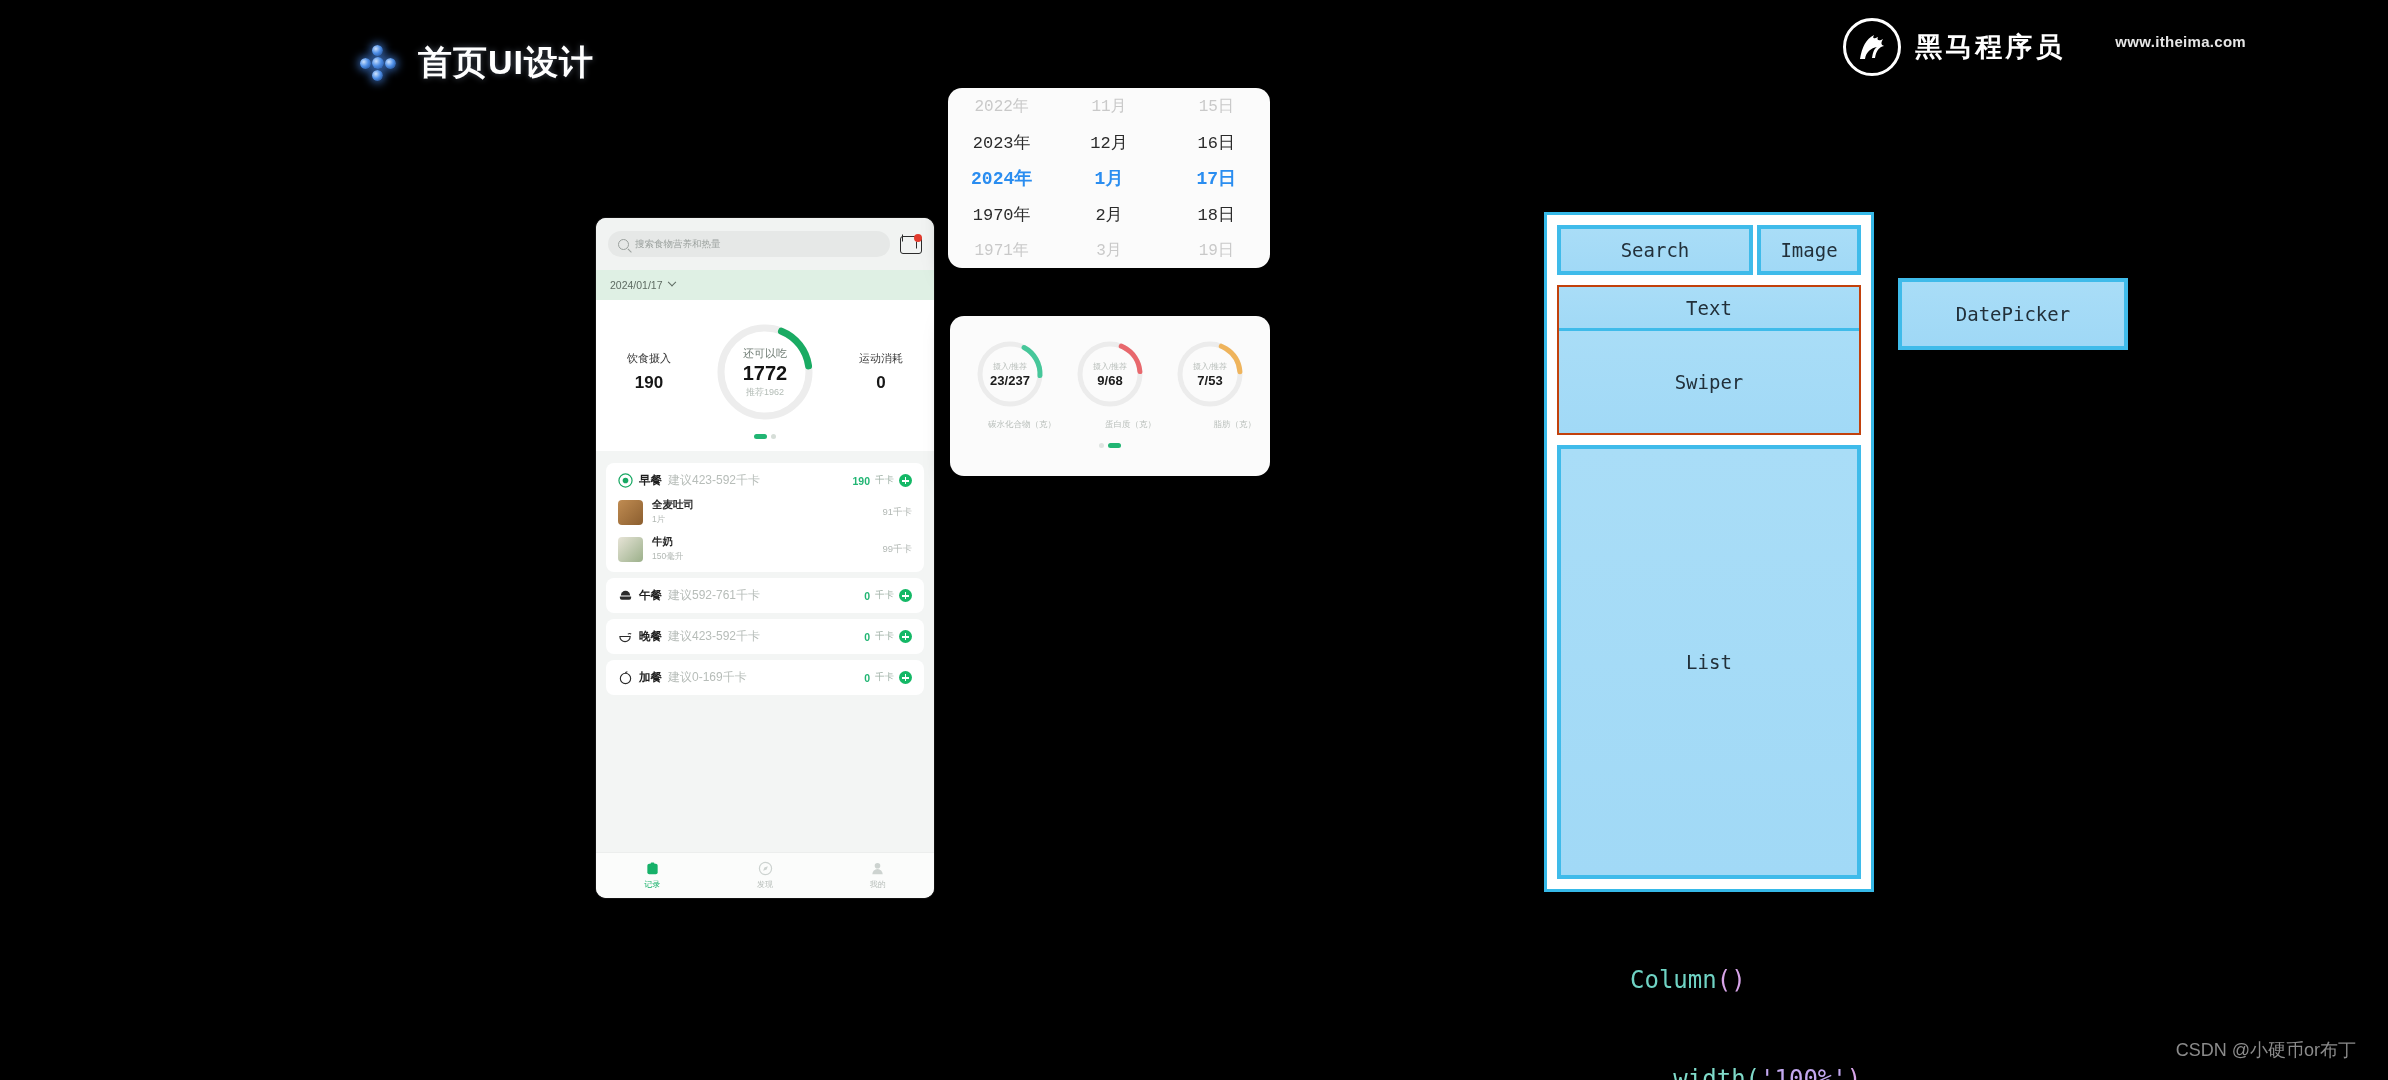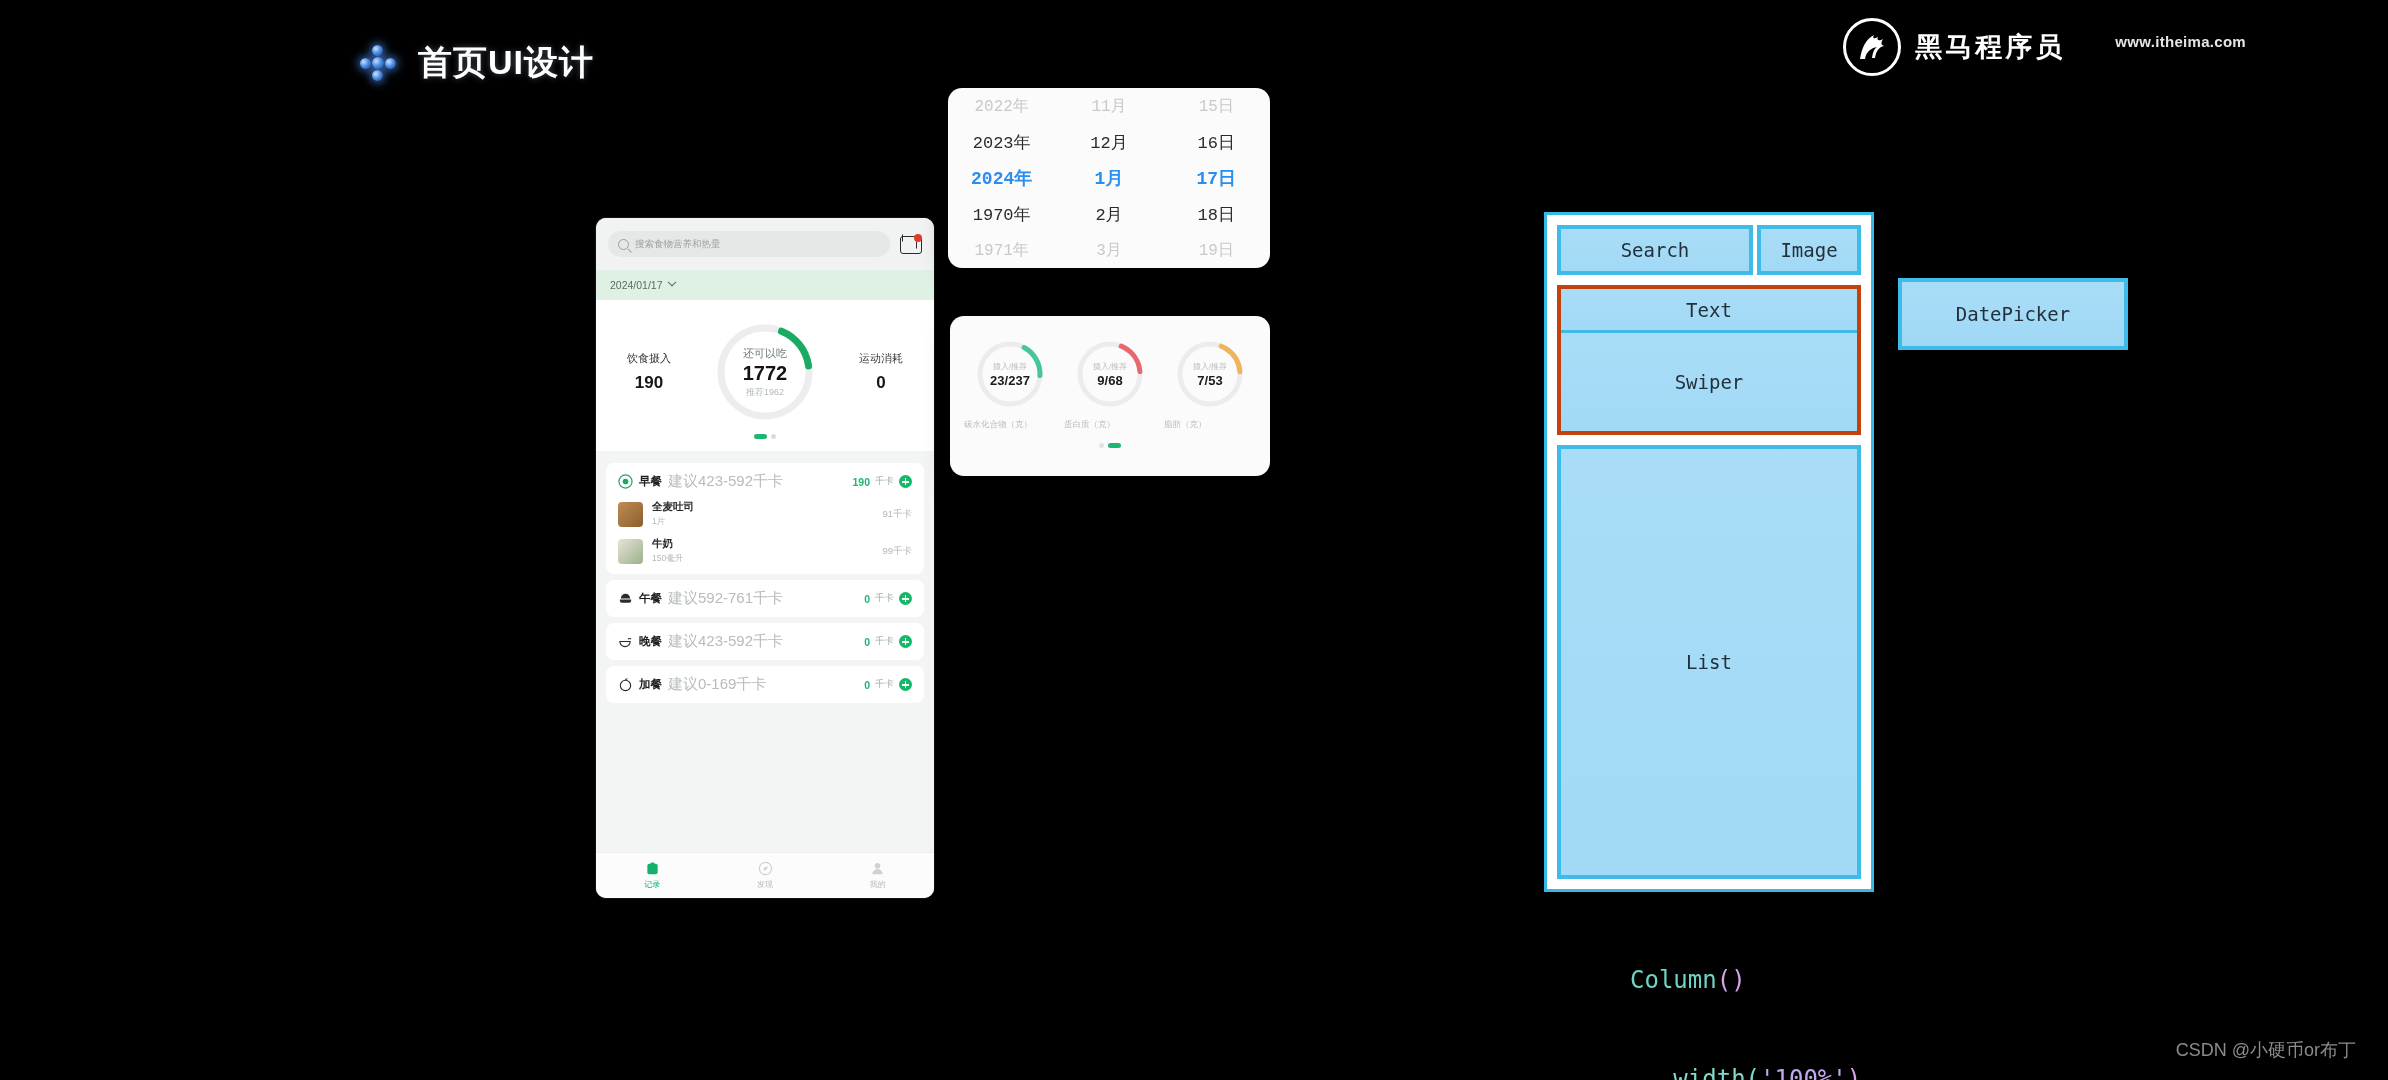--- a/index.html
+++ b/index.html
@@ -79,21 +79,21 @@
   .ring-center .l3 { font-size: 9px; color: #b3bcb6; }
   .ph-dots { display: flex; gap: 4px; justify-content: center; padding: 10px 0 4px; }
   .ph-dots i { width: 5px; height: 5px; border-radius: 3px; background: #d6ded8; }
   .ph-dots i.on { width: 13px; background: #21b573; }
 
   .ph-meals { padding: 6px 0 0; }
   .meal-card { background: #fff; border-radius: 8px; margin: 6px 10px; padding: 9px 12px; }
   .meal-head { display: flex; align-items: center; gap: 6px; }
   .meal-ic { width: 15px; height: 15px; flex: none; }
   .meal-name { font-size: 11.5px; font-weight: bold; color: #1d1d1d; }
-  .meal-rec { font-size: 15px; color: #b7bdb9; text-align: right; }
+  .meal-rec { font-size: 12px; color: #b7bdb9; text-align: right; }
   .meal-right { margin-left: auto; display: flex; align-items: center; gap: 5px; }
   .meal-kcal { font-size: 10.5px; color: #21b573; font-weight: bold; }
   .meal-unit { font-size: 9.5px; color: #9fb0a6; }
   .meal-plus { width: 13px; height: 13px; border-radius: 50%; background: #14b866; position: relative; }
   .meal-plus:before, .meal-plus:after { content:''; position:absolute; background:#fff; }
   .meal-plus:before { left: 3px; top: 6px; width: 7px; height: 1.5px; }
   .meal-plus:after  { left: 5.75px; top: 3.2px; width: 1.5px; height: 6.6px; }
   .food-row { display: flex; align-items: center; gap: 9px; margin-top: 9px; }
   .food-thumb { width: 25px; height: 25px; border-radius: 4px; flex: none; }
   .food-t1 { font-size: 10.5px; font-weight: bold; color: #2a2a2a; }
@@ -114,21 +114,21 @@
   }
   .card-datepicker { left: 948px; top: 88px; width: 322px; height: 180px; overflow: hidden; }
   .dp-cols { display: flex; height: 100%; }
   .dp-col { flex: 1; display: flex; flex-direction: column; align-items: center; justify-content: flex-end; font-family: Liberation Mono, monospace; }
   .dp-cell { height: 36px; display: flex; align-items: center; justify-content: center; font-size: 17px; color: #2b2b2b; width: 100%; }
   .dp-cell.faded { color: #c9c9c9; font-size: 16px; }
   .dp-cell.sel { color: #2a8df0; font-weight: bold; font-size: 18px; }
 
   .card-nutrition { left: 950px; top: 316px; width: 320px; height: 160px; }
   .nut-row { display: flex; justify-content: space-around; padding: 22px 10px 0; }
-  .nut-item { text-align: left; width: 92px; }
+  .nut-item { text-align: right; width: 92px; }
   .nut-ring { position: relative; width: 72px; height: 72px; margin: 0 auto; }
   .nut-ring svg { position: absolute; inset: 0; }
   .nut-ring .inner { position: absolute; inset: 0; display: flex; flex-direction: column; align-items: center; justify-content: center; gap: 1px; }
   .nut-ring .t1 { font-size: 8px; color: #b8beba; }
   .nut-ring .t2 { font-size: 13px; font-weight: bold; color: #1b1b1b; }
   .nut-lab { font-size: 8.5px; color: #b8beba; margin-top: 9px; }
   .nut-dots { display: flex; gap: 4px; justify-content: center; margin-top: 12px; }
   .nut-dots i { width: 5px; height: 5px; border-radius: 3px; background: #dfe4e1; }
   .nut-dots i.on { width: 13px; background: #21b573; }
 
@@ -140,21 +140,21 @@
   }
   .dbox {
     background: linear-gradient(180deg,#a9ddf7 0%,#a1d9f6 100%);
     border: 4px solid #3fbbea;
     display: flex; align-items: center; justify-content: center;
     color: #22303a; font-family: "DejaVu Sans Mono", monospace; font-size: 19px;
   }
   .drow { display: flex; gap: 4px; height: 50px; }
   .dbox-search { flex: 1; }
   .dbox-image { width: 104px; }
-  .dgroup { border: 4px solid #c2410c; background: #a9ddf7; display: flex; flex-direction: column; height: 150px; }
+  .dgroup { border: 2px solid #c2410c; background: #a9ddf7; display: flex; flex-direction: column; height: 150px; }
   .dbox-text { height: 44px; border: 0; border-bottom: 3px solid #3fbbea; flex: none; background: linear-gradient(180deg,#a9ddf7,#a1d9f6); }
   .dbox-swiper { flex: 1; border: 0; background: linear-gradient(180deg,#a9ddf7,#a1d9f6); }
   .dbox-list { flex: 1; }
 
   .datepicker-box {
     position: absolute; left: 1898px; top: 278px; width: 230px; height: 72px;
     background: linear-gradient(180deg,#a9ddf7,#9fd8f6); border: 4px solid #3fbbea;
     display: flex; align-items: center; justify-content: center;
     font-family: "DejaVu Sans Mono", monospace; font-size: 19px; color: #22303a;
   }

